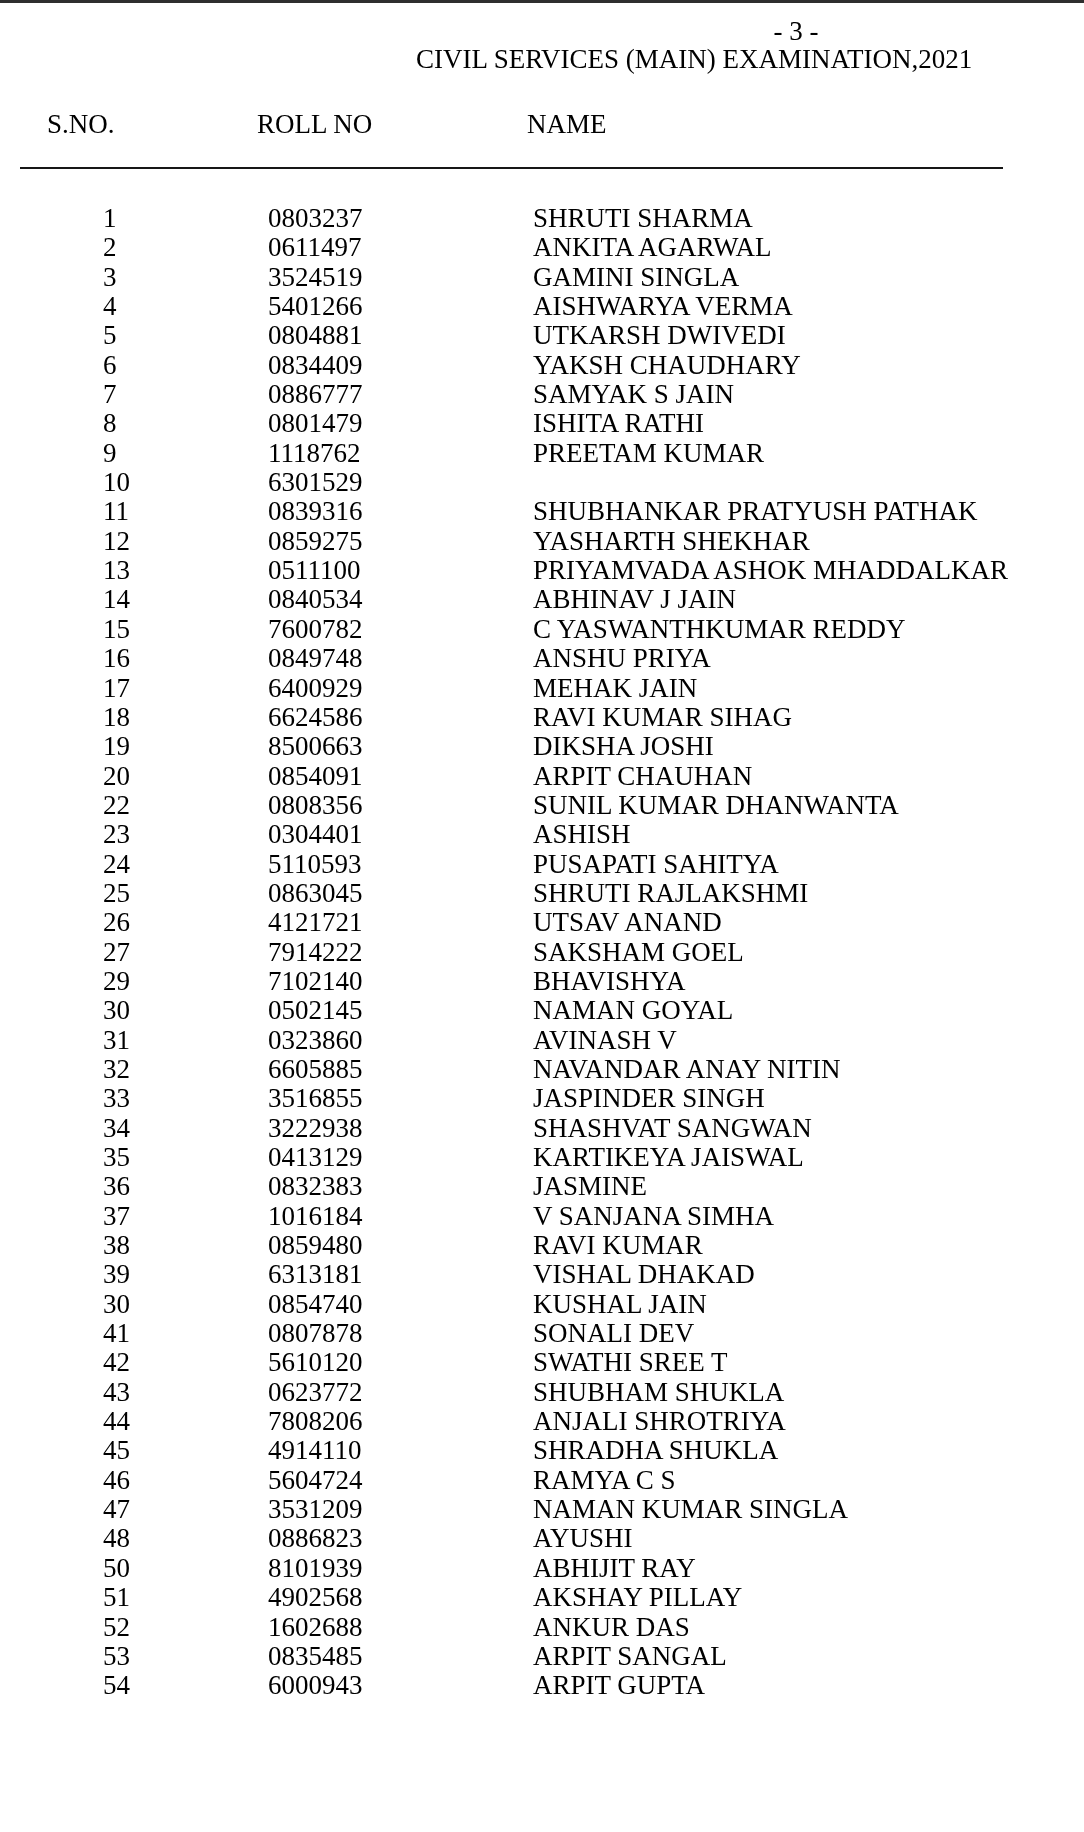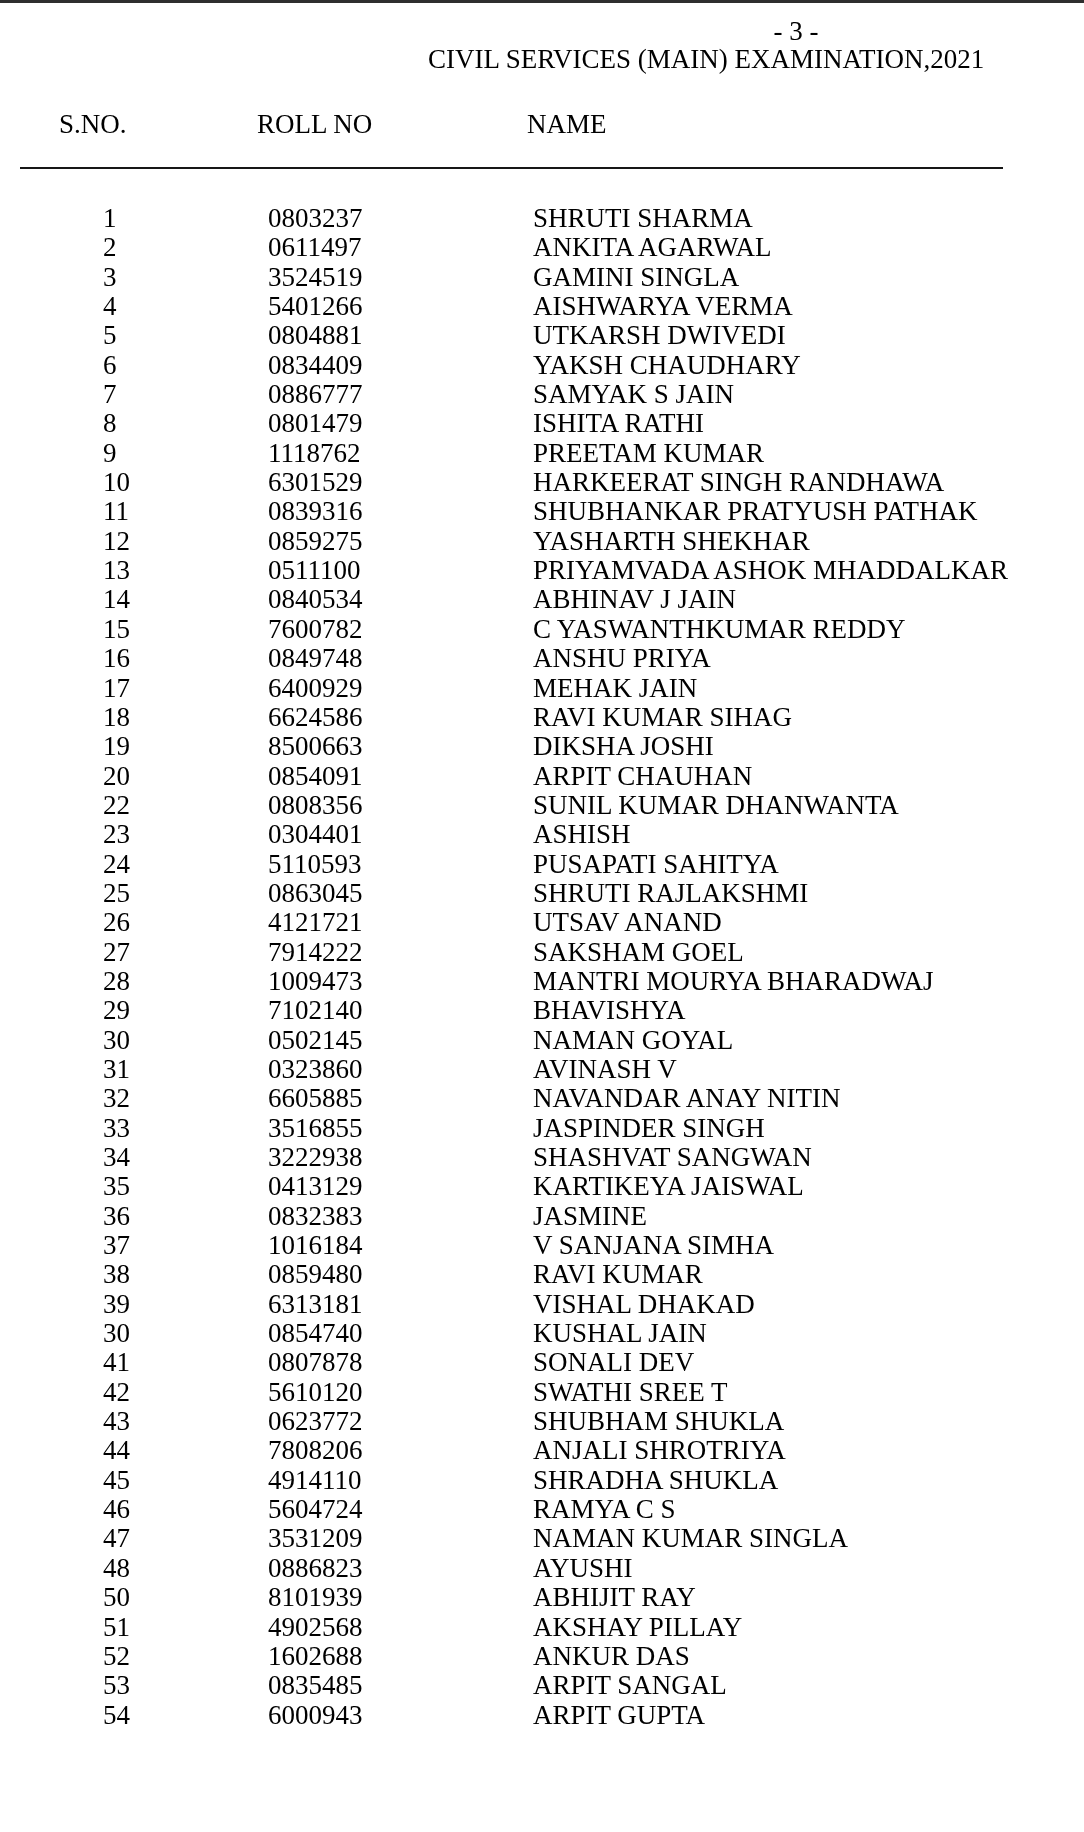--- a/index.html
+++ b/index.html
@@ -28,33 +28,33 @@
     position: absolute;
     top: 17px;
     left: 796px;
     transform: translateX(-50%);
     line-height: 29px;
     white-space: nowrap;
   }
   .doc-title {
     position: absolute;
     top: 45px;
-    left: 428px;
+    left: 416px;
     line-height: 29px;
     white-space: nowrap;
   }
   .col-headers {
     position: absolute;
     top: 110px;
     left: 0;
     width: 100%;
     height: 29px;
     line-height: 29px;
   }
-  .col-headers .h-sno  { position: absolute; left: 59px;  white-space: nowrap; }
+  .col-headers .h-sno  { position: absolute; left: 47px;  white-space: nowrap; }
   .col-headers .h-roll { position: absolute; left: 257px; white-space: nowrap; }
   .col-headers .h-name { position: absolute; left: 527px; white-space: nowrap; }
   .rule {
     position: absolute;
     top: 167px;
     left: 20px;
     width: 983px;
     height: 0;
     border-top: 2px solid #161616;
   }
@@ -133,21 +133,20 @@
         <span class="cell-name">ISHITA RATHI</span>
       </div>
       <div class="row">
         <span class="cell-sno">9</span>
         <span class="cell-roll">1118762</span>
         <span class="cell-name">PREETAM KUMAR</span>
       </div>
       <div class="row">
         <span class="cell-sno">10</span>
         <span class="cell-roll">6301529</span>
-        <span class="cell-name">HARKEERAT SINGH RANDHAWA</span>
       </div>
       <div class="row">
         <span class="cell-sno">11</span>
         <span class="cell-roll">0839316</span>
         <span class="cell-name">SHUBHANKAR PRATYUSH PATHAK</span>
       </div>
       <div class="row">
         <span class="cell-sno">12</span>
         <span class="cell-roll">0859275</span>
         <span class="cell-name">YASHARTH SHEKHAR</span>
@@ -216,25 +215,20 @@
         <span class="cell-sno">26</span>
         <span class="cell-roll">4121721</span>
         <span class="cell-name">UTSAV ANAND</span>
       </div>
       <div class="row">
         <span class="cell-sno">27</span>
         <span class="cell-roll">7914222</span>
         <span class="cell-name">SAKSHAM GOEL</span>
       </div>
       <div class="row">
-        <span class="cell-sno">28</span>
-        <span class="cell-roll">1009473</span>
-        <span class="cell-name">MANTRI MOURYA BHARADWAJ</span>
-      </div>
-      <div class="row">
         <span class="cell-sno">29</span>
         <span class="cell-roll">7102140</span>
         <span class="cell-name">BHAVISHYA</span>
       </div>
       <div class="row">
         <span class="cell-sno">30</span>
         <span class="cell-roll">0502145</span>
         <span class="cell-name">NAMAN GOYAL</span>
       </div>
       <div class="row">

